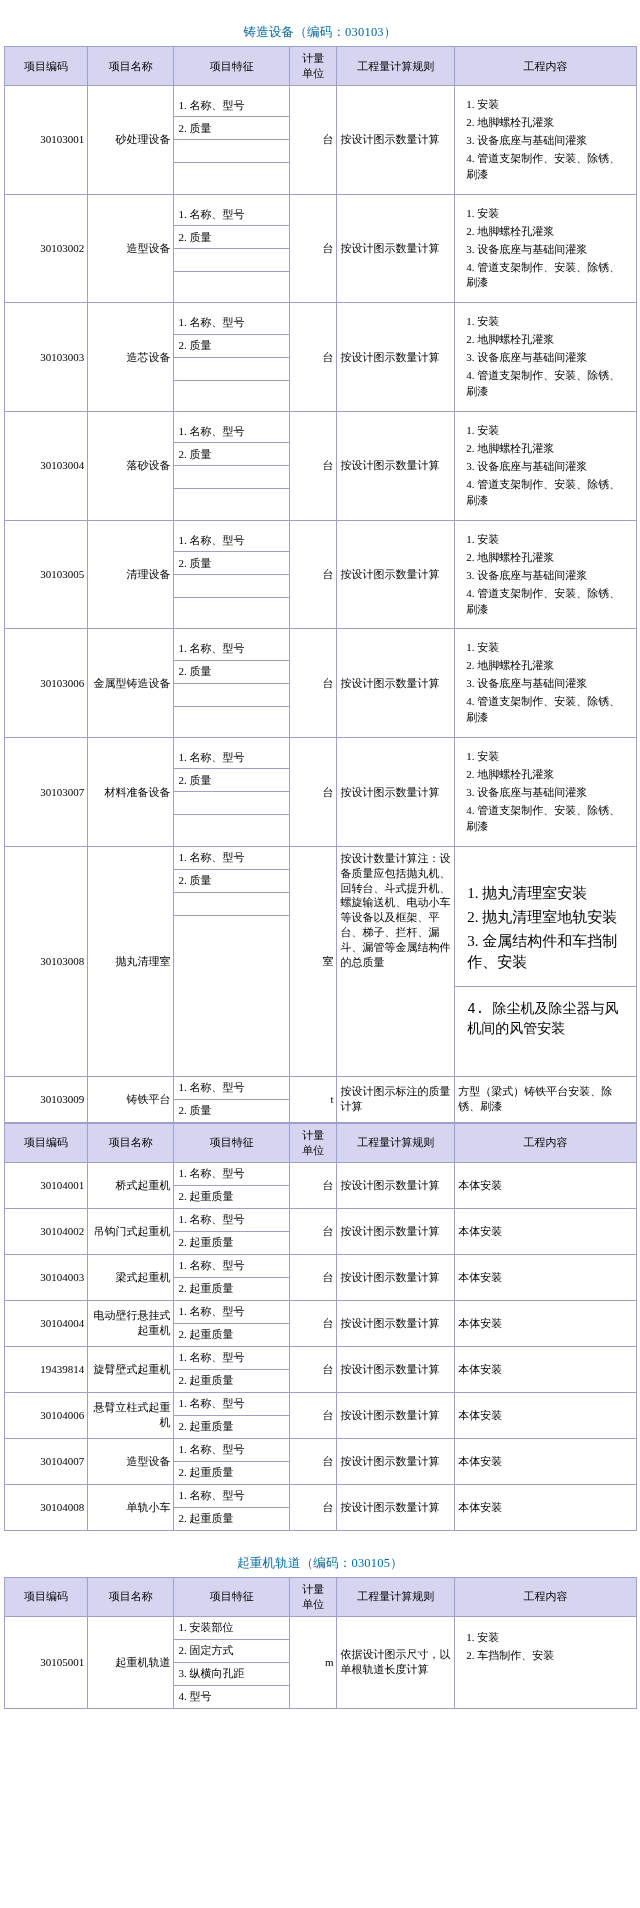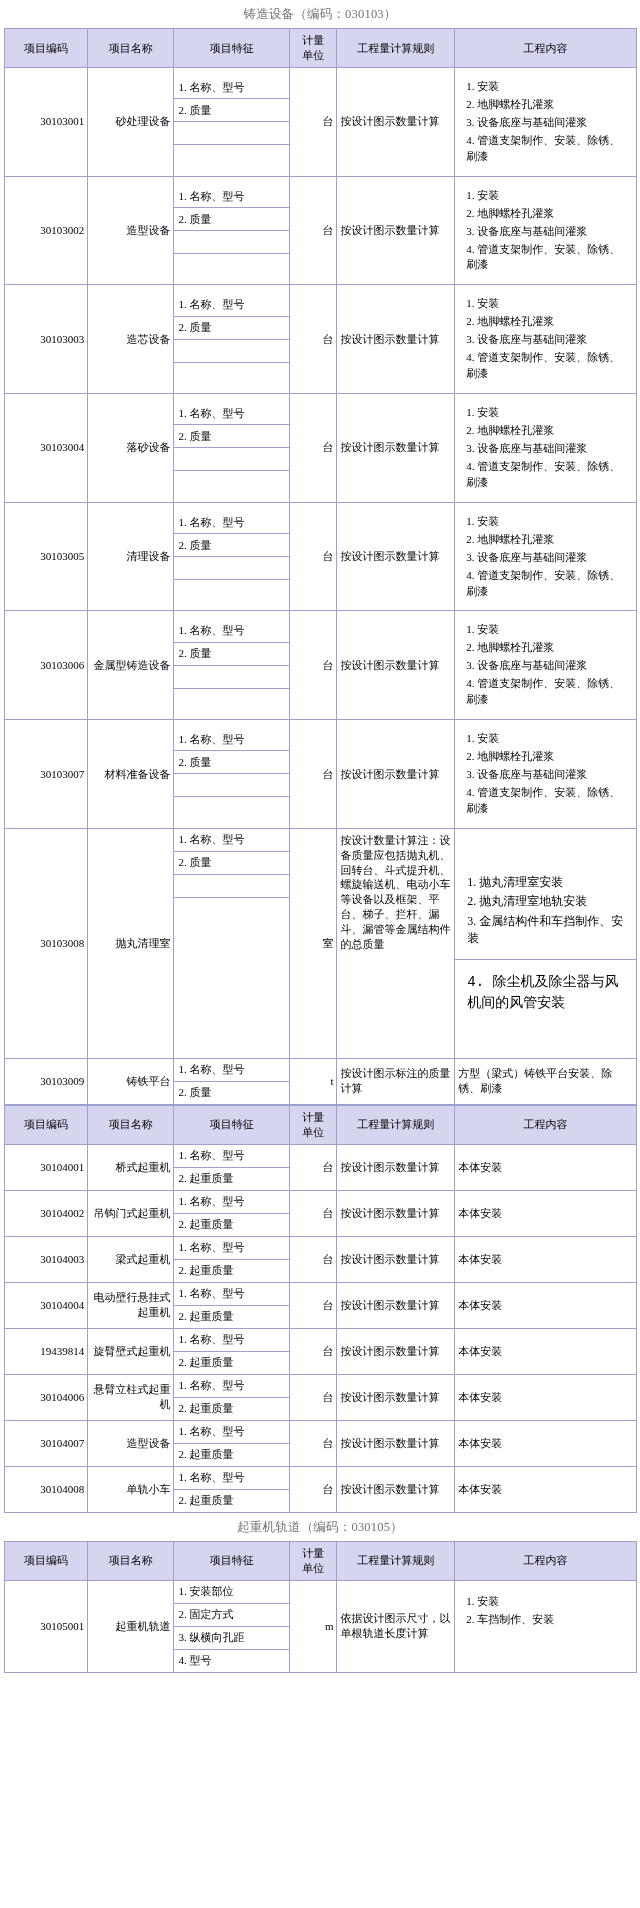--- a/index.html
+++ b/index.html
@@ -13,23 +13,23 @@
     color: #000000;
     font-size: 11px;
   }
   .page {
     width: 640px;
     box-sizing: border-box;
     padding: 0;
   }
   .section-title {
     text-align: center;
-    color: #737373;
+    color: #0369a1;
     font-size: 12.5px;
-    padding: 6px 0 5px 0;
+    padding: 24px 0 5px 0;
     font-family: "Liberation Serif", "DejaVu Serif", serif;
     letter-spacing: 0.2px;
   }
   table.gb {
     border-collapse: collapse;
     width: 633px;
     margin: 0 auto;
     table-layout: fixed;
   }
   table.gb td, table.gb th {
@@ -366,21 +366,21 @@
                 </tr>
           </tbody>
             </table>
         </td>
         <td class="center">室</td>
         <td class="cellpad" style="vertical-align:top; padding-top:4px">按设计数量计算注：设备质量应包括抛丸机、回转台、斗式提升机、螺旋输送机、电动小车等设备以及框架、平台、梯子、拦杆、漏斗、漏管等金属结构件的总质量</td>
         <td style="padding:0">
           <table style="border-collapse:collapse;width:100%;height:100%">
             <tbody>
                 <tr>
-              <td style="border:0;border-bottom:1px solid #9f9fd0;padding:3px 4px;vertical-align:top;height:88px;font-family:'Liberation Serif',serif;font-size:12px">
+              <td style="border:0;border-bottom:1px solid #9f9fd0;padding:3px 4px;vertical-align:top;height:88px;font-family:'Liberation Serif',serif;font-size:15px">
                 <ol class="plain content-list">
                   <li>1. 抛丸清理室安装</li>
                   <li>2. 抛丸清理室地轨安装</li>
                   <li>3. 金属结构件和车挡制作、安装</li>
                 </ol>
               </td>
             </tr>
             <tr>
               <td style="border:0;padding:3px 4px;vertical-align:middle;font-family:Liberation Mono, monospace;font-size:14px">
                 <ol class="plain content-list">

